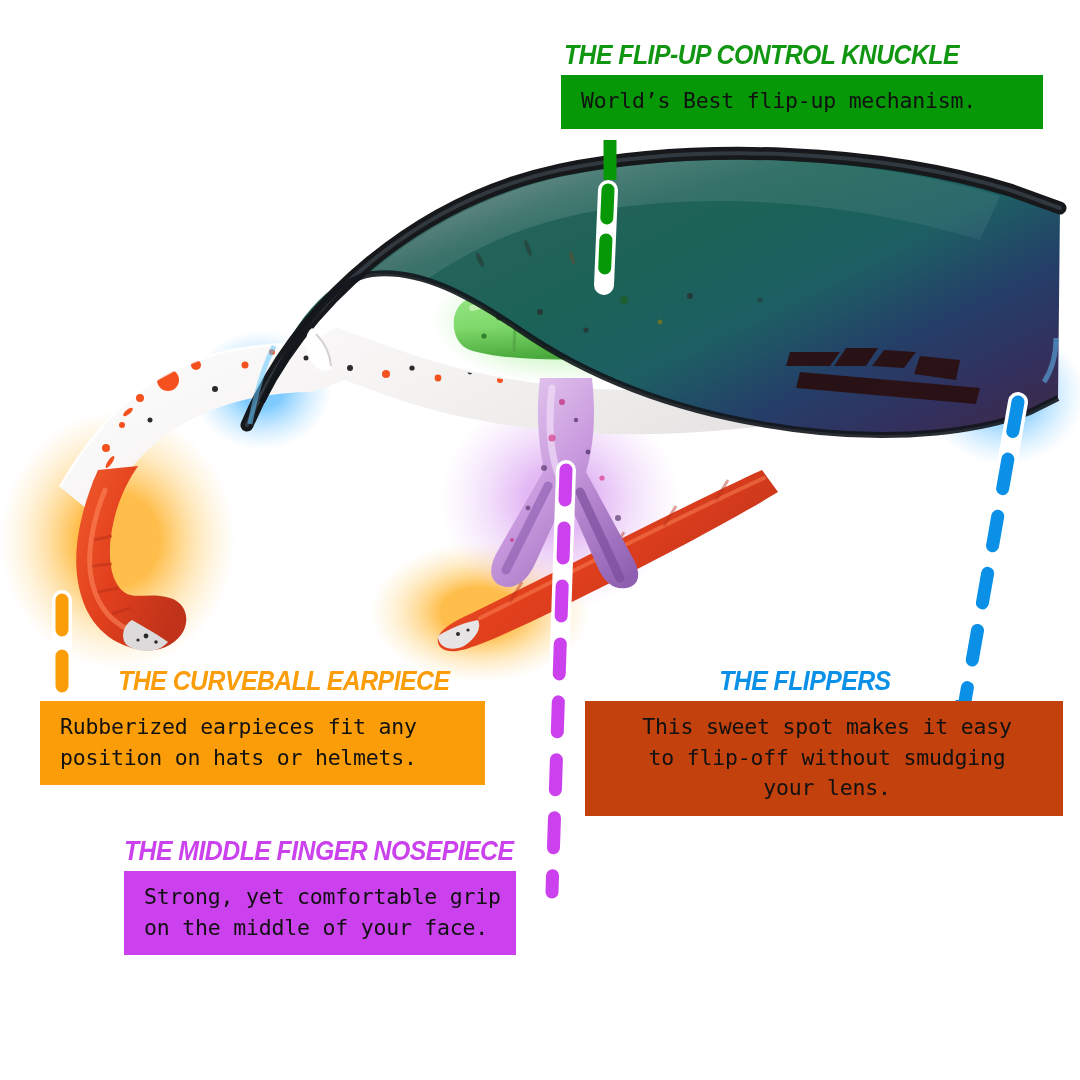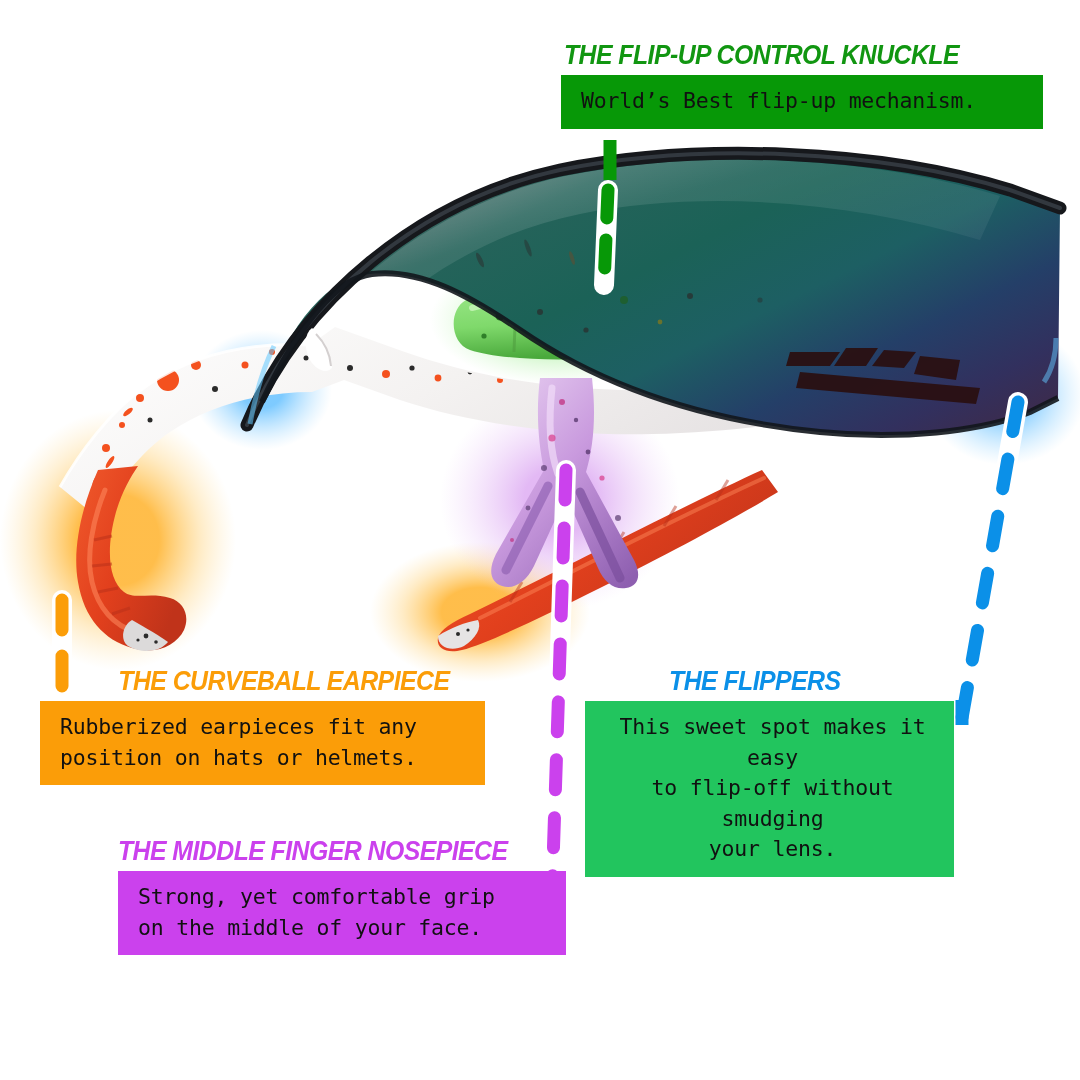--- a/index.html
+++ b/index.html
@@ -39,26 +39,26 @@
   #c-knuckle .body{background:#079807;width:482px;margin-top:6px;}
 
   
   #c-earpiece{left:40px;top:668px;}
   #c-earpiece .heading{color:#FB9D08;text-align:right;width:445px;}
   #c-earpiece .body{background:#FB9D08;width:445px;margin-top:6px;}
 
   
   #c-flippers{left:585px;top:668px;text-align:center;}
   #c-flippers .heading{color:#0B90E8;}
-  #c-flippers .body{background:#22c55e;width:369px;margin-top:6px;}
-
-  
-  #c-nosepiece{left:118px;top:838px;}
+  #c-flippers .body{background:#c2410c;width:478px;margin-top:6px;}
+
+  
+  #c-nosepiece{left:124px;top:838px;}
   #c-nosepiece .heading{color:#CB41ED;text-align:right;width:420px;}
-  #c-nosepiece .body{background:#CB41ED;width:448px;margin-top:6px;}
+  #c-nosepiece .body{background:#CB41ED;width:392px;margin-top:6px;}
 </style>
 </head>
 <body>
 
 <div id="stage">
 
   <svg id="product" viewBox="0 0 1080 1080">
     <defs>
 
       <linearGradient id="lensGrad" x1="0" y1="0.15" x2="1" y2="0.85">

